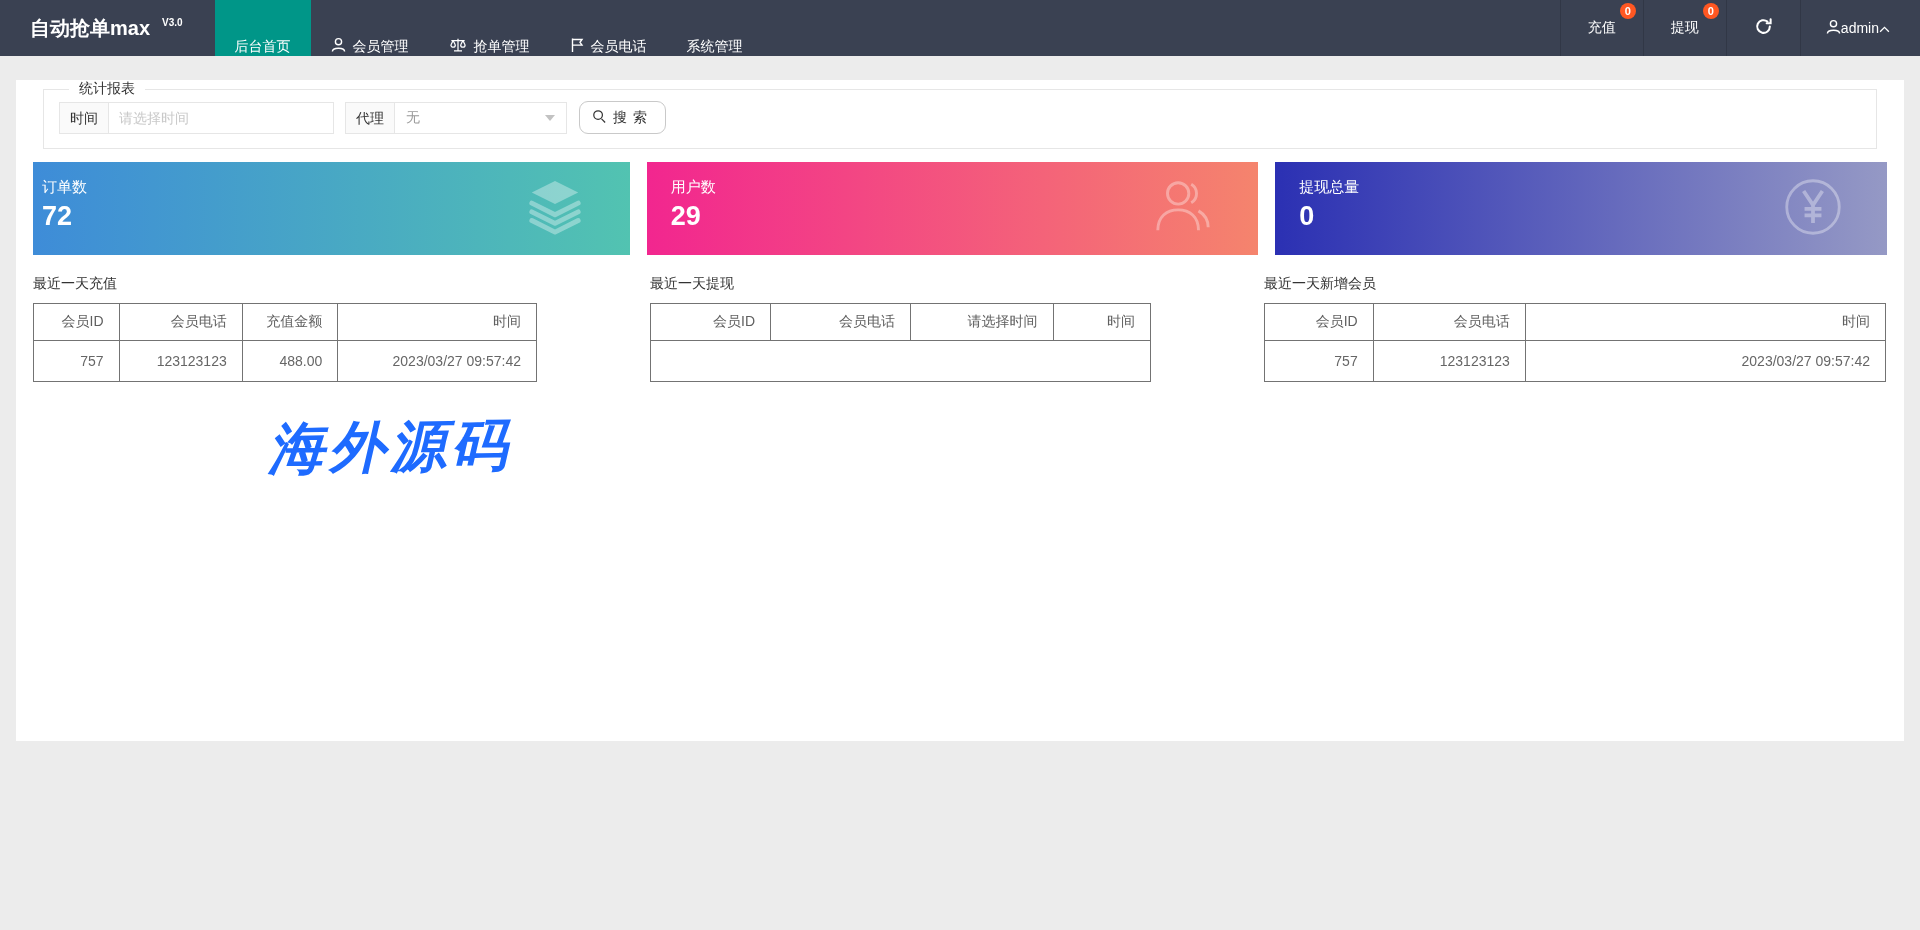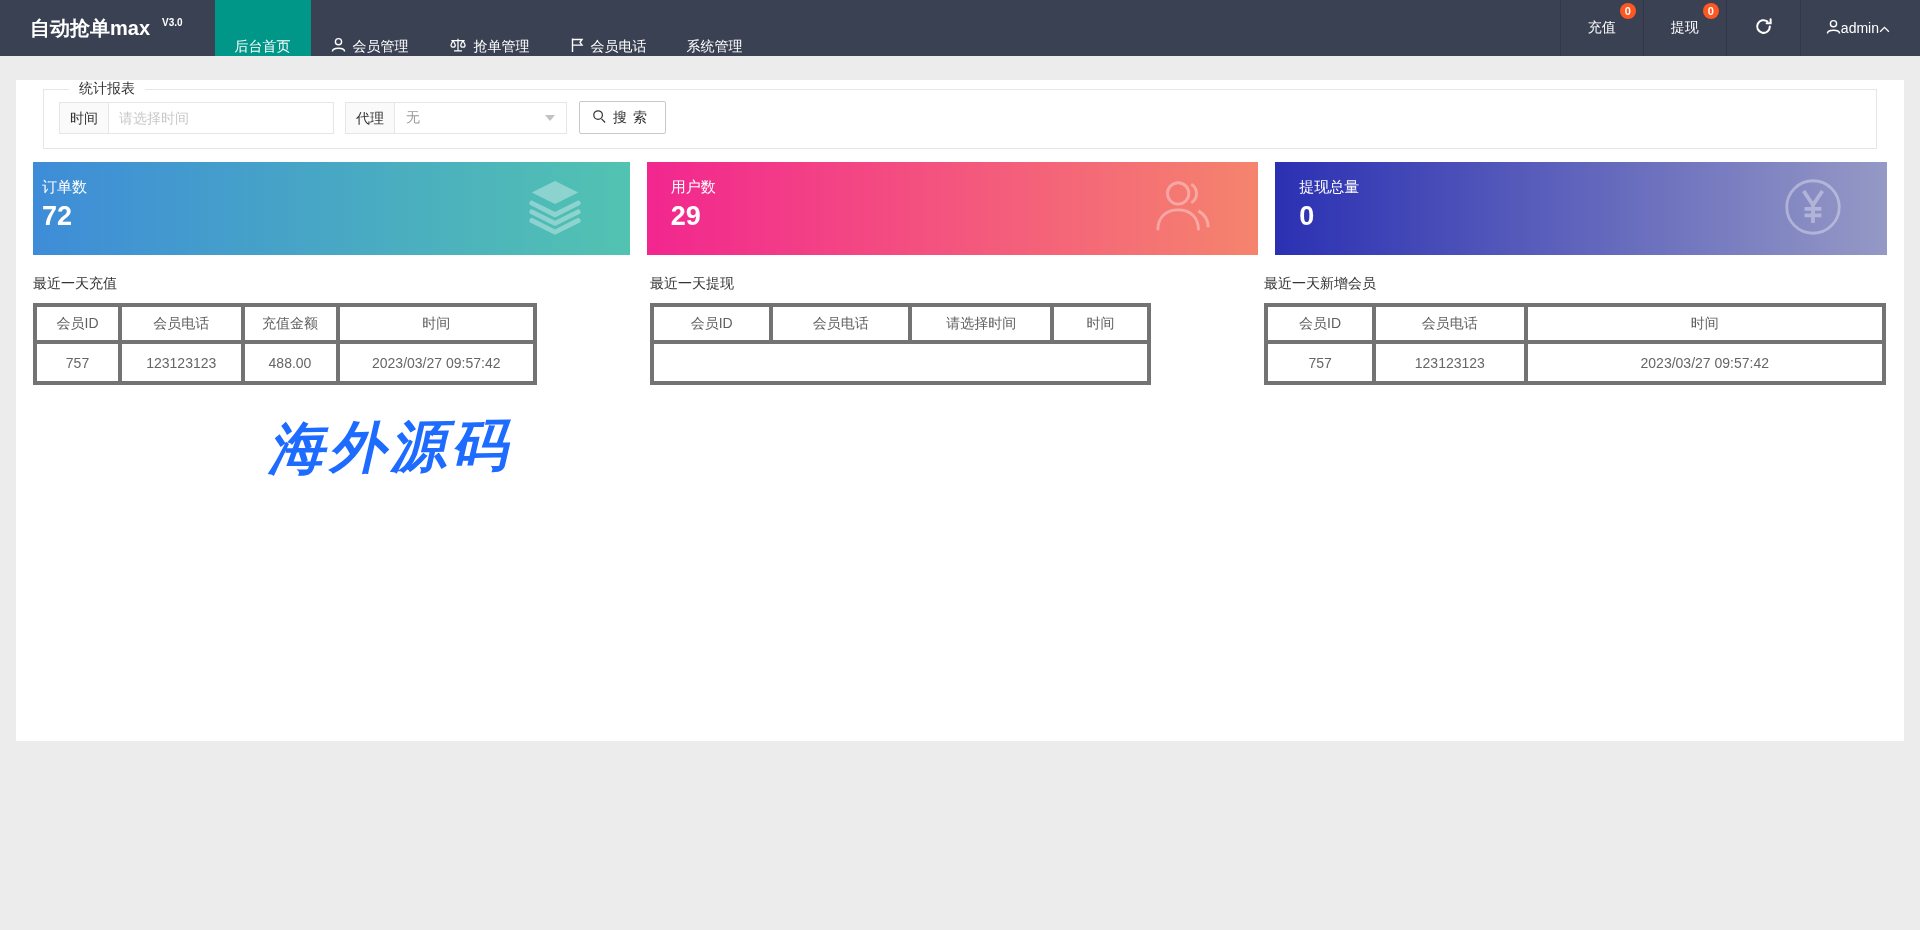--- a/index.html
+++ b/index.html
@@ -29,35 +29,35 @@
   fieldset.filter { margin: 24px 10px 0; border: 1px solid #e6e6e6; padding: 0 15px 14px; }
   fieldset.filter legend { font-size: 14px; color: #333; padding: 0 10px; margin-left: 10px; }
   .frow { display: flex; align-items: center; margin-top: 3px; }
   .fgroup { display: flex; }
   .flabel { height: 32px; line-height: 30px; border: 1px solid #e6e6e6; background: #fafafa; padding: 0 10px; font-size: 14px; color: #333; white-space: nowrap; }
   .finput { height: 32px; width: 225px; border: 1px solid #e6e6e6; border-left: none; padding: 0 10px; font-size: 14px; color: #666; outline: none; }
   .finput::placeholder { color: #c9c9c9; }
   .fselect { height: 32px; width: 172px; border: 1px solid #e6e6e6; border-left: none; padding: 0 11px; font-size: 14px; color: #999; display: flex; align-items: center; justify-content: space-between; cursor: pointer; background: #fff; }
   .caret { width: 0; height: 0; border-left: 5px solid transparent; border-right: 5px solid transparent; border-top: 6px solid #c2c2c2; }
   .group2 { margin-left: 11px; }
-  .sbtn { margin-left: 12px; height: 33px; border: 1px solid #c9c9c9; background: #fff; border-radius: 2px; padding: 0 12px; font-size: 14px; color: #333; display: flex; align-items: center; cursor: pointer; }
+  .sbtn { margin-left: 12px; height: 33px; border: 1px solid #c9c9c9; background: #fff; border-radius: 9px; padding: 0 12px; font-size: 14px; color: #333; display: flex; align-items: center; cursor: pointer; }
   .sbtn .slabel { letter-spacing: 6px; margin-left: 6px; }
 
   
   .stats { display: flex; gap: 17px; margin-top: 13px; height: 93px; }
   .card { flex: 1; position: relative; color: #fff; padding: 16px 24px; overflow: hidden; }
   .card .clabel { font-size: 15px; }
   .card .cvalue { font-size: 27px; font-weight: bold; margin-top: 4px; }
   .card .cicon { position: absolute; right: 44px; top: 50%; transform: translateY(-50%); opacity: .35; }
 
   
   .tables { display: grid; grid-template-columns: 504px 501px 622px; column-gap: 113px; margin-top: 20px; }
   .ttitle { font-size: 14px; color: #333; margin-bottom: 10px; }
   table { width: 100%; border-collapse: collapse; font-size: 14px; color: #666; table-layout: fixed; }
-  th, td { border: 4px solid #737373; padding: 0 15px; text-align: center; font-weight: normal; overflow: hidden; white-space: nowrap; }
+  th, td { border: 1px solid #737373; padding: 0 15px; text-align: right; font-weight: normal; overflow: hidden; white-space: nowrap; }
   th { height: 37px; color: #5f5f5f; }
   td { height: 41px; }
 
   
   .watermark {
     position: absolute; left: 252px; top: 330px;
     font-family: "DejaVu Serif", "Liberation Serif", serif;
     font-style: italic; font-weight: bold; font-size: 56px;
     color: #1e6bff; letter-spacing: 5px; transform: rotate(-1deg);
     white-space: nowrap;

